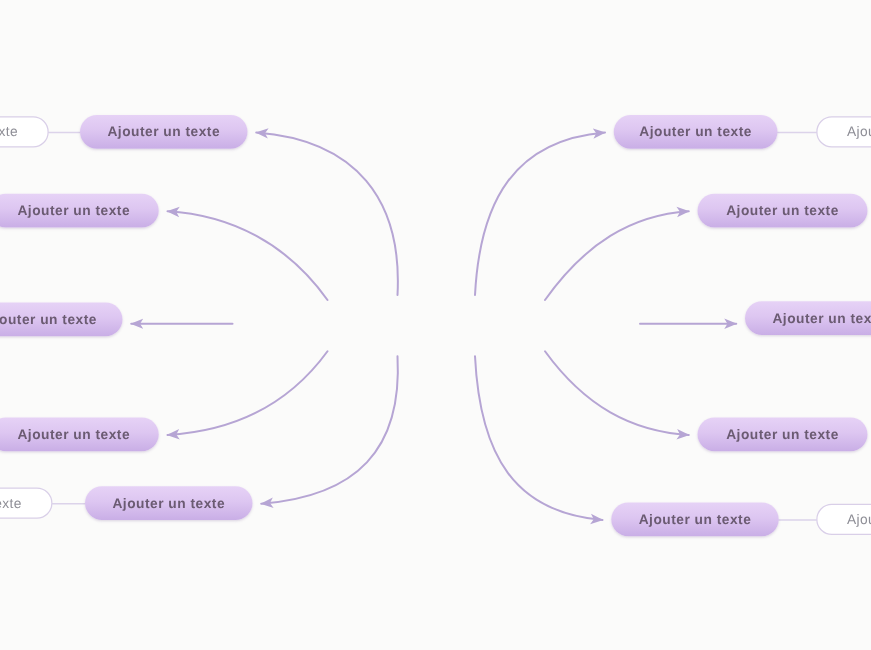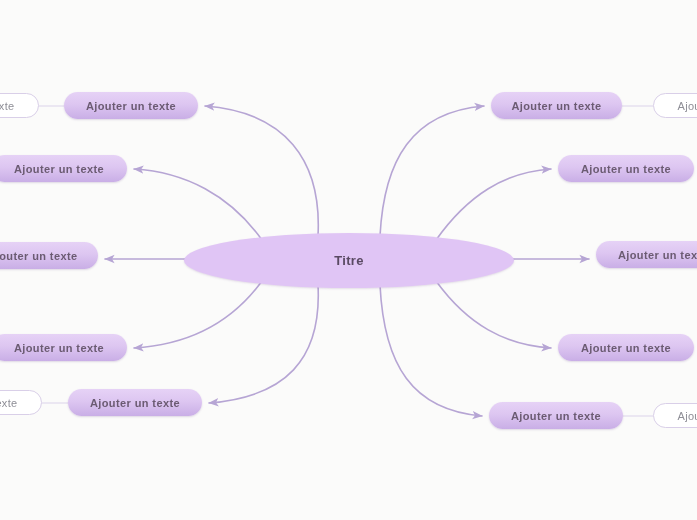--- a/index.html
+++ b/index.html
@@ -139,17 +139,14 @@
         <span class="main-label">Ajouter un texte</span>
       </div>
       <div class="node main-node" style="left: 558px; top: 334px; width: 136px; height: 27px;">
         <span class="main-label">Ajouter un texte</span>
       </div>
       <div class="node main-node" style="left: 489px; top: 402px; width: 134px; height: 27px;">
         <span class="main-label">Ajouter un texte</span>
       </div>
     </div>
 
-  <div class="node central-node" id="central-node" style="left: 184px; top: 233px; width: 330px; height: 55px; background: rgb(224, 197, 245);">
-    <span class="central-label" style="color: rgb(90, 74, 99);">Titre</span>
-  </div>
 
 </div>
 
 </body></html>

